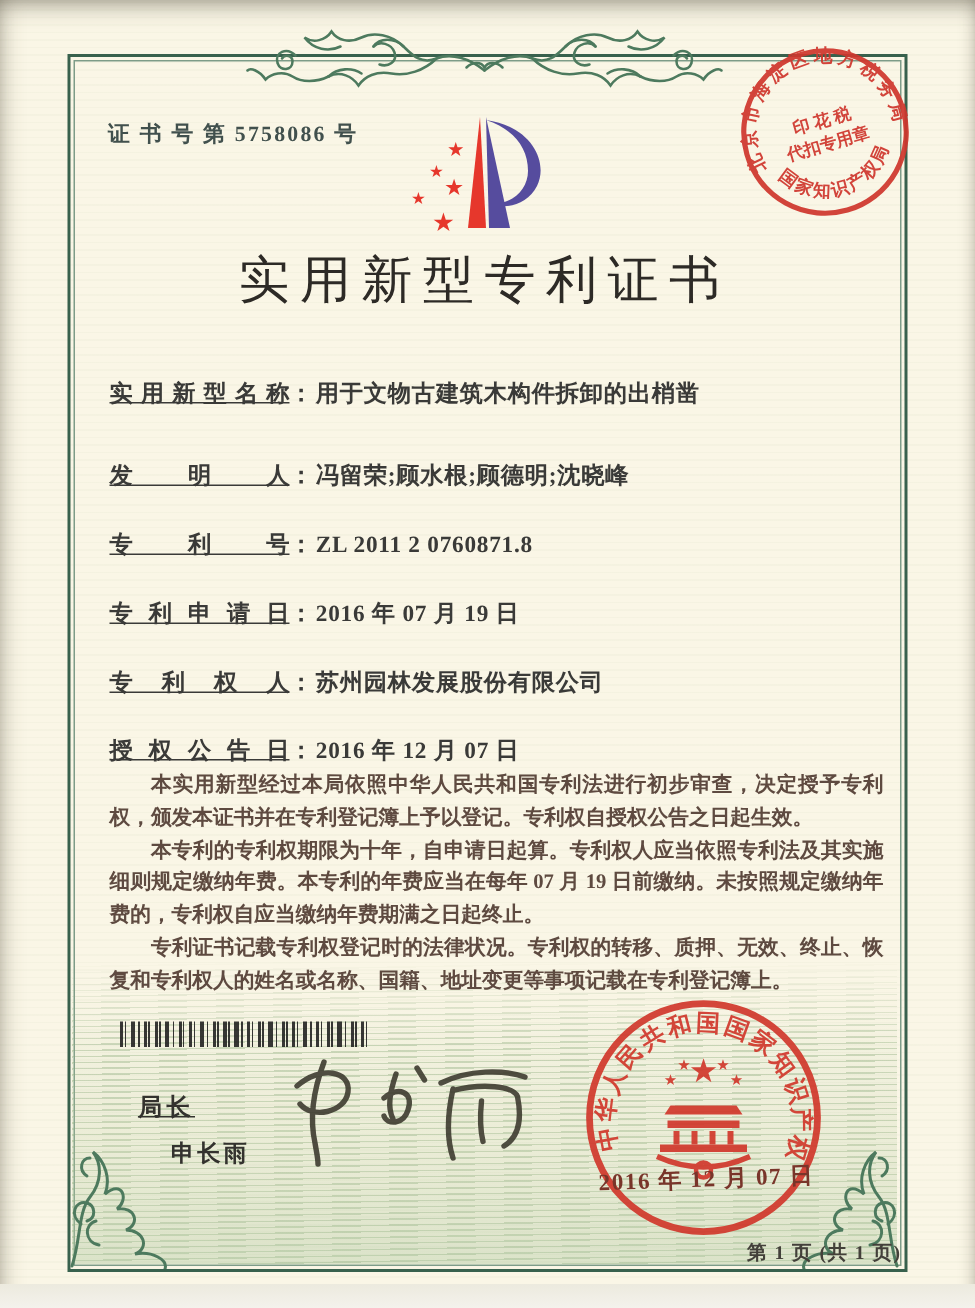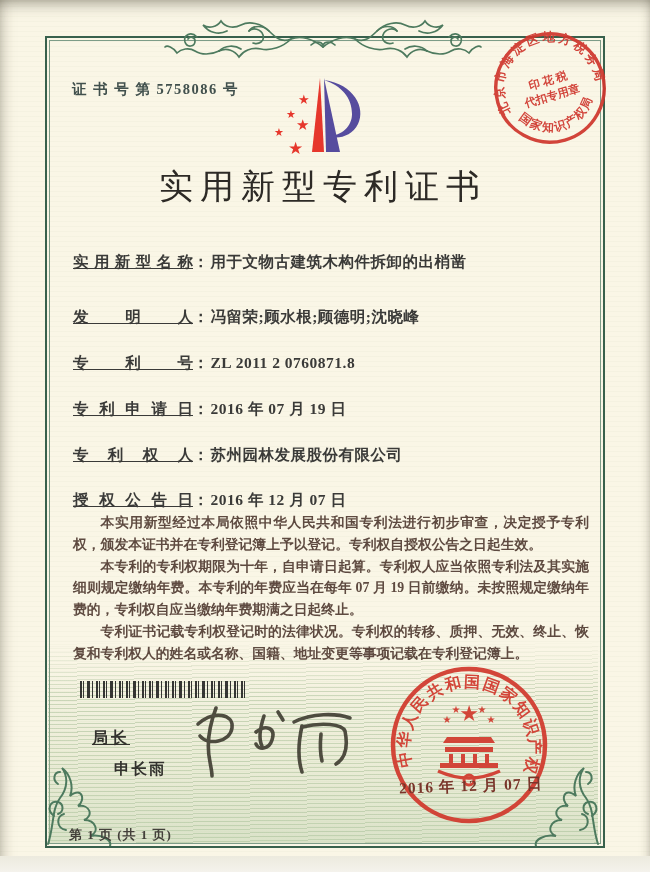--- a/index.html
+++ b/index.html
@@ -32,22 +32,22 @@
   .barcode{position:absolute;left:80px;top:681px;width:168px;height:17px;opacity:.88;
     background:repeating-linear-gradient(90deg,#1d1d1d 0 2px,rgba(0,0,0,0) 2px 3px,#1d1d1d 3px 4px,rgba(0,0,0,0) 4px 7px,
       #1d1d1d 7px 10px,rgba(0,0,0,0) 10px 12px,#1d1d1d 12px 13px,rgba(0,0,0,0) 13px 16px,
       #1d1d1d 16px 18px,rgba(0,0,0,0) 18px 19px,#1d1d1d 19px 20px,rgba(0,0,0,0) 20px 23px);}
   .director-label{position:absolute;left:92px;top:728px;font-size:16px;color:#33322e;letter-spacing:3px;font-weight:600;text-decoration:underline;}
   .director-name{position:absolute;left:92px;top:759px;font-size:15.5px;color:#33322e;letter-spacing:2px;font-weight:600;margin-left:22px;}
   .signature{position:absolute;left:186px;top:700px;width:178px;height:86px;}
   .office-seal{position:absolute;left:383px;top:659px;width:172px;height:172px;opacity:.92;}
   .seal-date{position:absolute;left:399px;top:776px;font-size:15.5px;color:#79352a;letter-spacing:1px;
     transform:rotate(-2deg);font-weight:700;}
-  .footer{position:absolute;left:45px;top:826px;width:556px;text-align:left;font-size:13px;color:#43403a;
-    letter-spacing:1px;font-weight:600;margin-left:24px;}
+  .footer{position:absolute;left:45px;top:826px;width:556px;text-align:right;font-size:13px;color:#43403a;
+    letter-spacing:1px;font-weight:600;}
   .ornament-top{position:absolute;left:163px;top:15px;width:320px;height:48px;}
   .corner{position:absolute;width:82px;height:92px;}
   .corner.bl{left:44px;top:754px;}
   .corner.br{left:520px;top:754px;transform:scaleX(-1);}
   .edge-bottom{position:absolute;left:0;top:856px;width:650px;height:16px;background:linear-gradient(#eceade,#f4f2ec);}
   svg text{font-family:"Liberation Serif","DejaVu Serif",serif;}
 </style>
 </head>
 <body>
 

